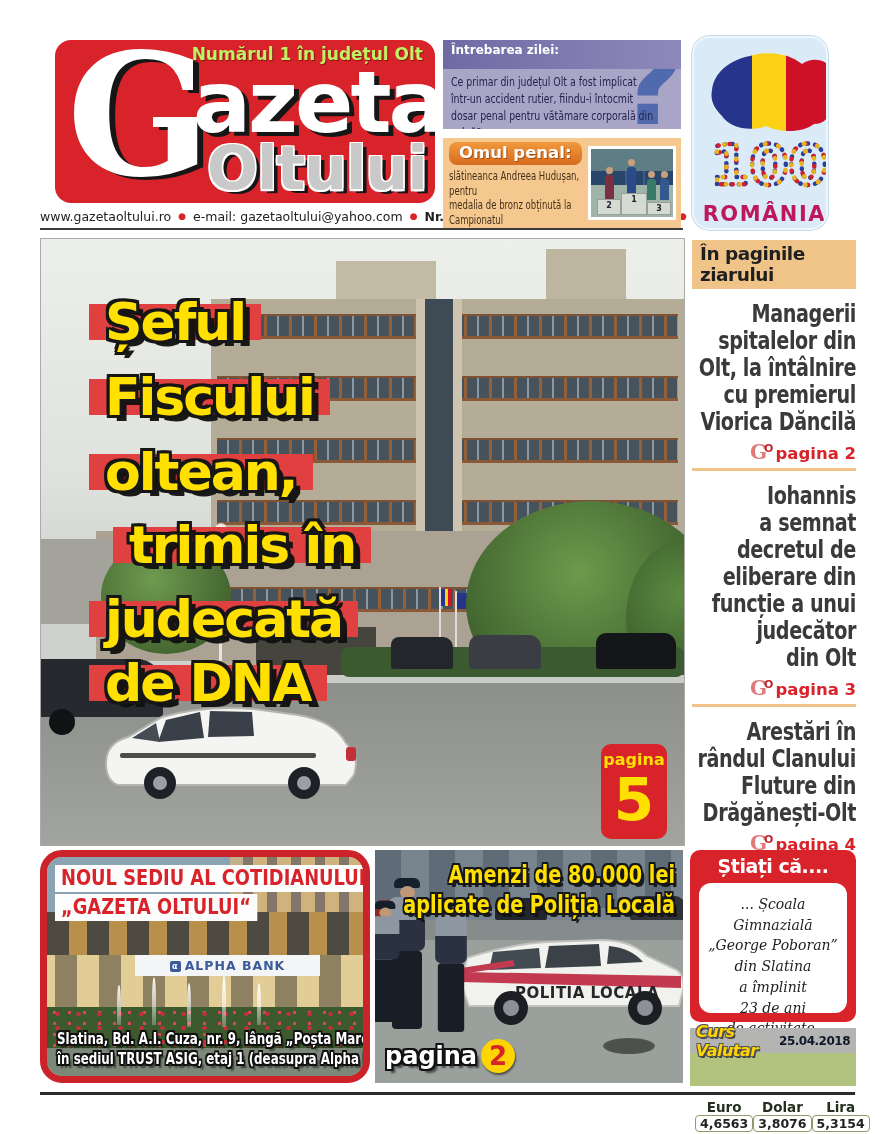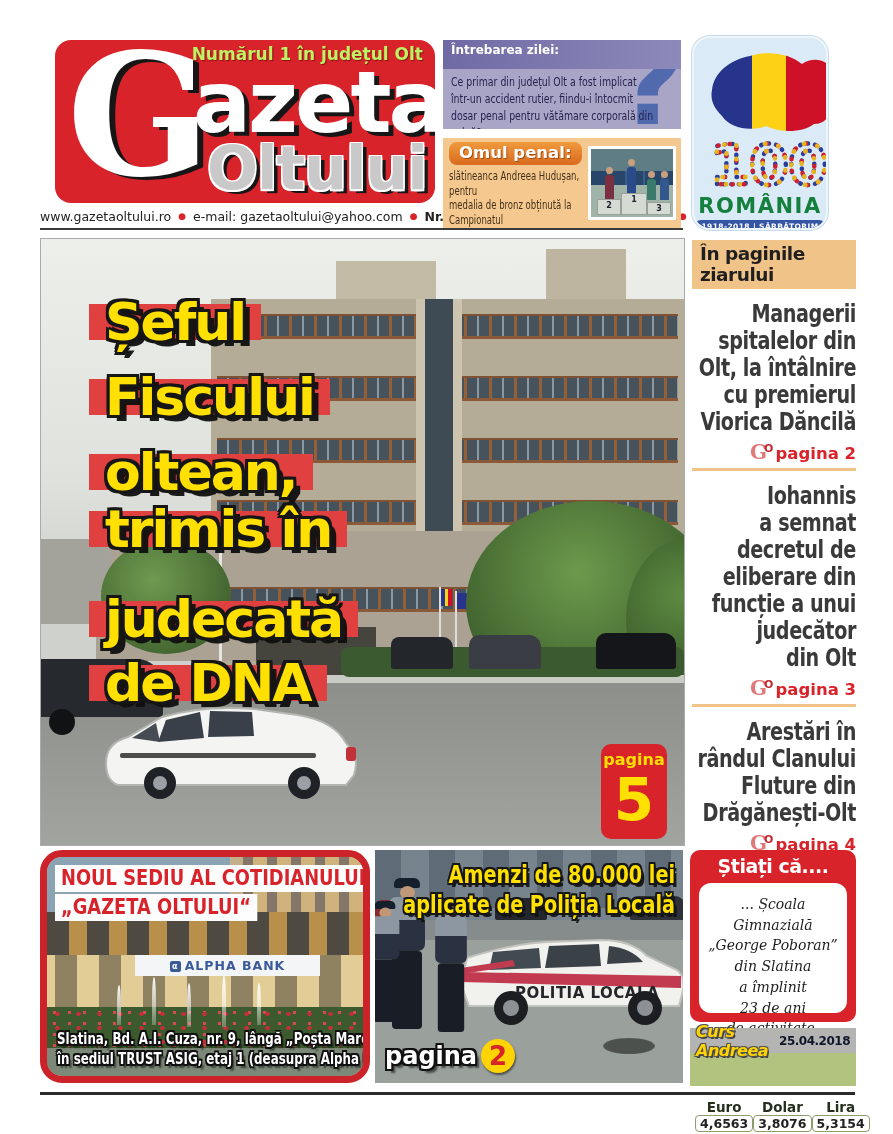--- a/index.html
+++ b/index.html
@@ -43,21 +43,21 @@
   .m-photo{position:absolute;right:5px;top:8px;width:88px;height:74px;background:linear-gradient(180deg,#5f7d85 0 26px,#9fb3a8 26px);
            border:3px solid #fff;box-sizing:border-box;overflow:hidden;}
   .m-net{position:absolute;left:0;right:0;top:22px;height:14px;background:repeating-linear-gradient(90deg,#27466a 0 16px,#3a5e8a 16px 18px);}
   .pod{position:absolute;background:#d5dad2;border:1px solid #98a098;color:#223;font-size:8px;font-weight:bold;text-align:center;line-height:12px;}
   .figure{position:absolute;width:9px;border-radius:3px 3px 0 0;}
   .figure:before{content:"";display:block;width:7px;height:7px;border-radius:50%;background:#c9a07e;margin:-8px auto 1px;}
 
   
   .ro-box{left:694px;top:38px;width:132px;height:190px;background:#daeaf6;border-radius:16px;
           box-shadow:0 0 0 2px #eef6fb,0 0 0 3px #c7dcea;text-align:center;overflow:hidden;}
-  .ro-country{color:#15803d;font-weight:bold;font-size:21px;letter-spacing:1.5px;margin-top:0px;}
+  .ro-country{color:#be185d;font-weight:bold;font-size:21px;letter-spacing:1.5px;margin-top:8px;text-align:right;}
   .ro-sub{display:inline-block;background:#3555a5;color:#fff;font-size:7.5px;font-weight:bold;letter-spacing:.4px;
           padding:2px 6px;border-radius:7px;margin-top:2px;}
 
   
   .photo-main{left:40px;top:238px;width:643px;height:606px;overflow:hidden;border:1px solid #aaa;
        background:linear-gradient(180deg,#edefeb 0%,#dfe1dd 40%,#cfd1cc 58%);}
   .bld{background:#b5ac98;}
   .floor{position:absolute;left:6px;right:6px;height:20px;border-top:2px solid #7e5233;border-bottom:3px solid #8a5a38;
          background:repeating-linear-gradient(90deg,#46525c 0 10px,#8b98a2 10px 12px,#46525c 12px 22px,#936038 22px 25px);}
   .tree{position:absolute;border-radius:50%;}
@@ -279,21 +279,21 @@
 
     <div class="hl" style="top:65px;">
         <span class="oy">Șeful</span>
       </div>
     <div class="hl" style="top:140px;">
         <span class="oy">Fiscului</span>
       </div>
     <div class="hl" style="top:215px;">
         <span class="oy">oltean,</span>
       </div>
-    <div class="hl" style="top:272px;">
+    <div class="hl" style="top:288px;margin-left:24px;">
         <span class="oy">trimis în</span>
       </div>
     <div class="hl" style="top:362px;">
         <span class="oy">judecată</span>
       </div>
     <div class="hl" style="top:426px;">
         <span class="oy">de DNA</span>
       </div>
 
     <div class="page-badge" style="left:560px;top:505px;width:66px;height:95px;">
@@ -426,21 +426,21 @@
       <div>„George Poboran”</div>
       <div>din Slatina</div>
       <div>a împlinit</div>
       <div>23 de ani</div>
       <div>de activitate.</div>
     </div>
   </div>
 
   <div class="abs fx-box">
     <div class="fx-head">
-      <span class="fx-title">Curs Andreea</span>
+      <span class="fx-title">Curs Valutar</span>
       <span class="fx-date">25.04.2018</span>
     </div>
     <div class="fx-body">
       <div class="fx-col">
         <div class="fx-name">Euro</div>
         <div class="fx-val">4,6563</div>
       </div>
       <div class="fx-col">
         <div class="fx-name">Dolar</div>
         <div class="fx-val">3,8076</div>

